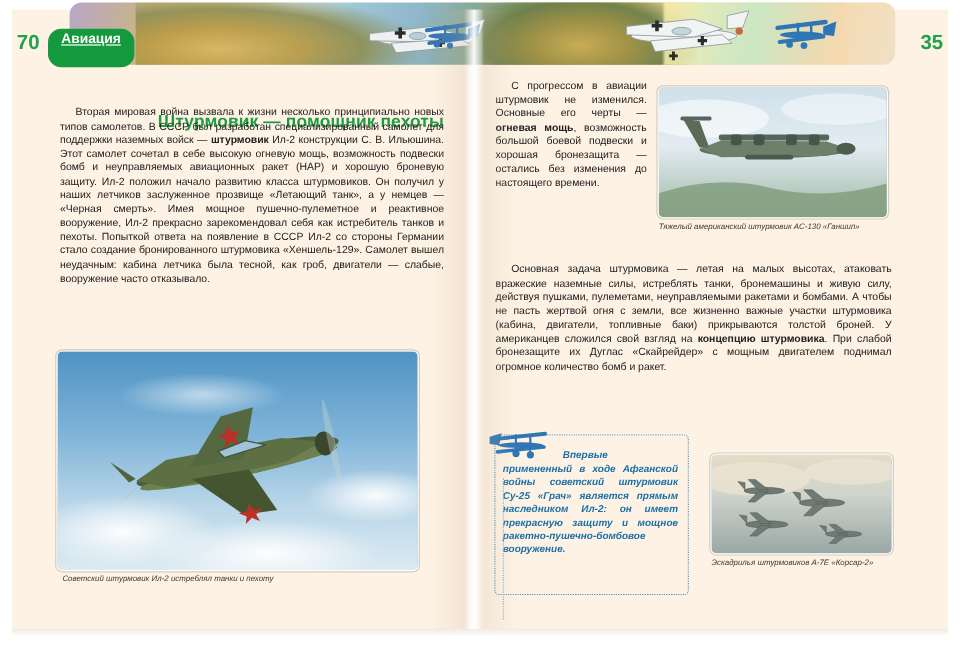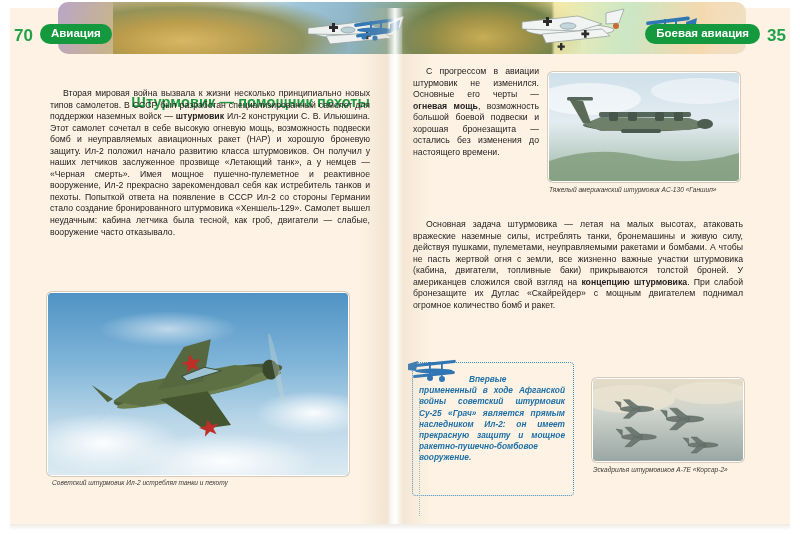--- a/index.html
+++ b/index.html
@@ -97,25 +97,26 @@
   .folio.left  { left: 14px; }
   .folio.right { right: 14px; }
 
   .section-pill {
     position: absolute;
     top: 24px;
     background: #15993f;
     color: #ffffff;
     font-size: 11.5px;
     font-weight: 700;
-    padding: 3px 11px 4px 11px;
+    padding: 3px 11px 16px 11px;
     border-radius: 11px;
     line-height: 1.1;
     white-space: nowrap;
     z-index: 5;
+    text-decoration: underline;
   }
   .section-pill.left  { left: 40px; }
   .section-pill.right { right: 40px; }
 
   
   .headline {
     position: absolute;
     left: 50px;
     top: 84px;
     width: 320px;
@@ -293,21 +294,20 @@
         <polygon points="46,12 57,8 55,20 46,19"></polygon>
         <circle cx="18" cy="27" r="2.8"></circle>
         <circle cx="30" cy="28" r="2.8"></circle>
       </g>
     </svg>
   </div>
 
   <div class="folio left">70</div>
   <div class="section-pill left">Авиация</div>
 
-  <div class="section-pill right">Боевая авиация</div>
   <div class="folio right">35</div>
 
   <h1 class="headline">Штурмовик — помощник пехоты</h1>
 
   <div class="body-col" id="left-body">
     <p><span>Вторая мировая война вызвала к жизни несколько принципиально новых типов самолетов. В СССР был разработан специализированный самолет для поддержки наземных войск — </span><b>штурмовик</b><span> Ил-2 конструкции С. В. Ильюшина. Этот самолет сочетал в себе высокую огневую мощь, возможность подвески бомб и неуправляемых авиационных ракет (НАР) и хорошую броневую защиту. Ил-2 положил начало развитию класса штурмовиков. Он получил у наших летчиков заслуженное прозвище «Летающий танк», а у немцев — «Черная смерть». Имея мощное пушечно-пулеметное и реактивное вооружение, Ил-2 прекрасно зарекомендовал себя как истребитель танков и пехоты. Попыткой ответа на появление в СССР Ил-2 со стороны Германии стало создание бронированного штурмовика «Хеншель-129». Самолет вышел неудачным: кабина летчика была тесной, как гроб, двигатели — слабые, вооружение часто отказывало.</span></p>
   </div>
 
   <div class="photo rounded" id="photo-il2">
     <svg width="300" height="182" viewBox="0 0 300 182" preserveAspectRatio="none">

